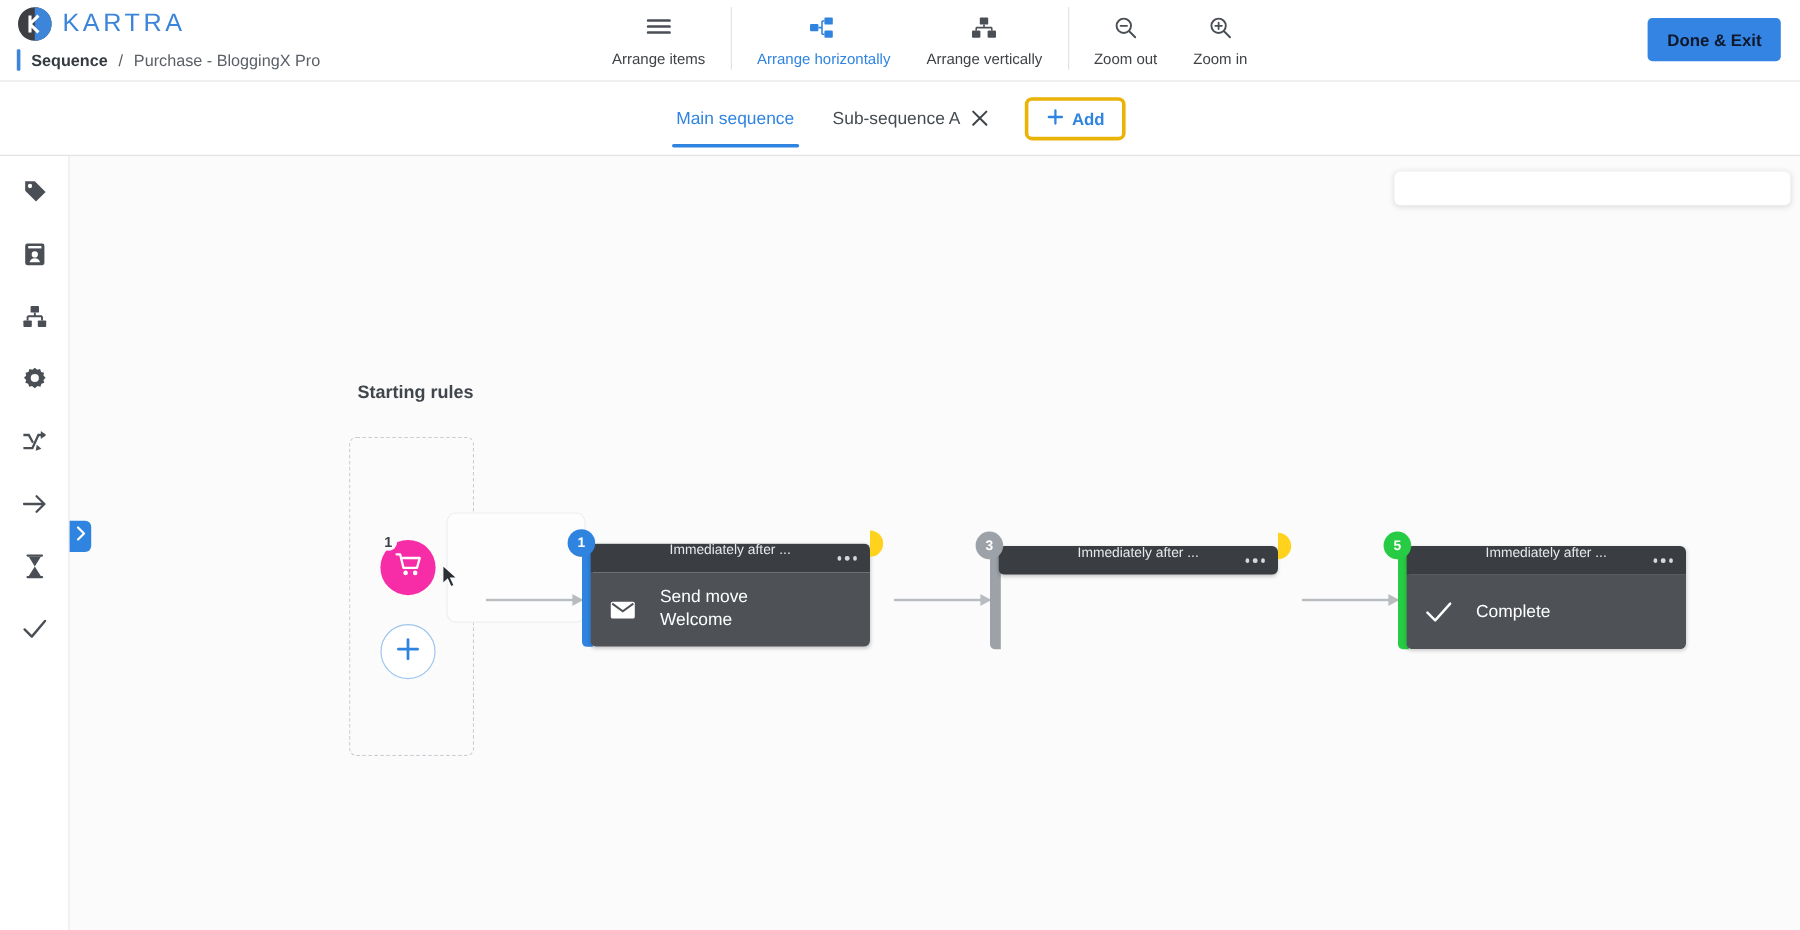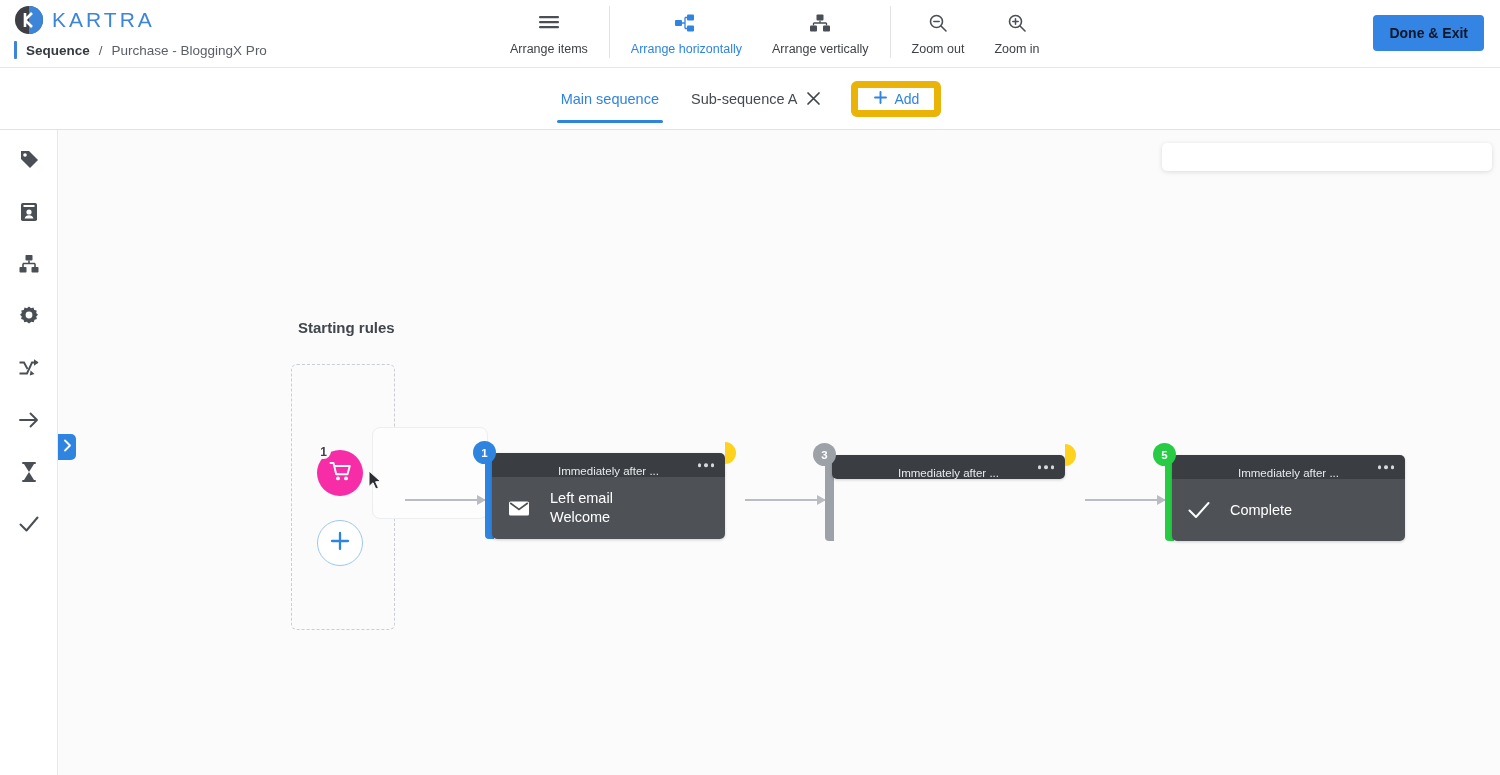--- a/index.html
+++ b/index.html
@@ -65,23 +65,23 @@
     padding: 14px 2px; cursor: pointer; display: flex; align-items: center; gap: 9px;
   }
   .tab.active { color: #2f84e0; }
   .tab.active::after {
     content: ""; position: absolute; left: -2px; right: -2px; bottom: -2px;
     height: 3px; background: #2f84e0; border-radius: 2px;
   }
   .tab-close { width: 15px; height: 15px; display: inline-flex; cursor: pointer; }
   .add-btn {
     display: flex; align-items: center; gap: 6px;
-    border: 7px solid #eab308; border-radius: 6px; background: #fff;
+    border: 3px solid #eab308; border-radius: 6px; background: #fff;
     height: 36px; padding: 0 15px; cursor: pointer;
-    font-size: 14px; font-weight: 400; color: #2f84e0; font-family: inherit;
+    font-size: 14px; font-weight: 700; color: #2f84e0; font-family: inherit;
   }
 
   
   .rail {
     position: absolute; left: 0; top: 68px;
     width: 58px; height: 707px; background: #fff;
     border-right: 1px solid #e6e8ea;
     display: flex; flex-direction: column; align-items: center;
     padding-top: 27px; gap: 22px; z-index: 30;
   }
@@ -158,21 +158,21 @@
     position: absolute; left: 0; top: 0; width: 9px; height: 100%;
     border-radius: 4px 0 0 4px;
   }
   .node-card {
     position: absolute; left: 7px; top: 0; width: 233px;
     border-radius: 5px; overflow: hidden;
     box-shadow: 0 1px 3px rgba(0,0,0,.18);
   }
   .node-head {
     height: 24px; background: #3a3e43;
-    display: flex; align-items: flex-end; justify-content: center;
+    display: flex; align-items: flex-start; justify-content: center;
     position: relative;
   }
   .node-head-t { font-size: 11.5px; color: #e8eaec; }
   .node-dots {
     position: absolute; right: 11px; top: 50%; transform: translateY(-50%);
     display: flex; gap: 3px;
   }
   .node-dots i { width: 3.5px; height: 3.5px; border-radius: 50%; background: #d6d9dc; display: block; }
   .node-body {
     height: 62px; background: #4e5257;
@@ -469,21 +469,21 @@
             </span>
         </div>
         <div class="node-body">
           <span class="node-ic">
             <svg width="24" height="24" viewBox="0 0 24 24">
               <rect x="2" y="5.5" width="20" height="14" rx="1.6" fill="#fff"></rect>
               <path d="M3.2 7 L12 13.4 L20.8 7" stroke="#4e5257" stroke-width="1.7" fill="none"></path>
             </svg>
           </span>
           <span>
-            <div class="node-txt">Left email</div>
+            <div class="node-txt">Send move</div>
             <div class="node-sub">Welcome</div>
           </span>
         </div>
       </div>
     </div>
 
     <div class="node" style="left:767px;top:325px;">
       <div class="node-badge" style="background:#9ca2a8">3</div>
       <div class="node-bar" style="background:#9ca2a8;height:86px;"></div>
       <span class="dot-l"></span>

